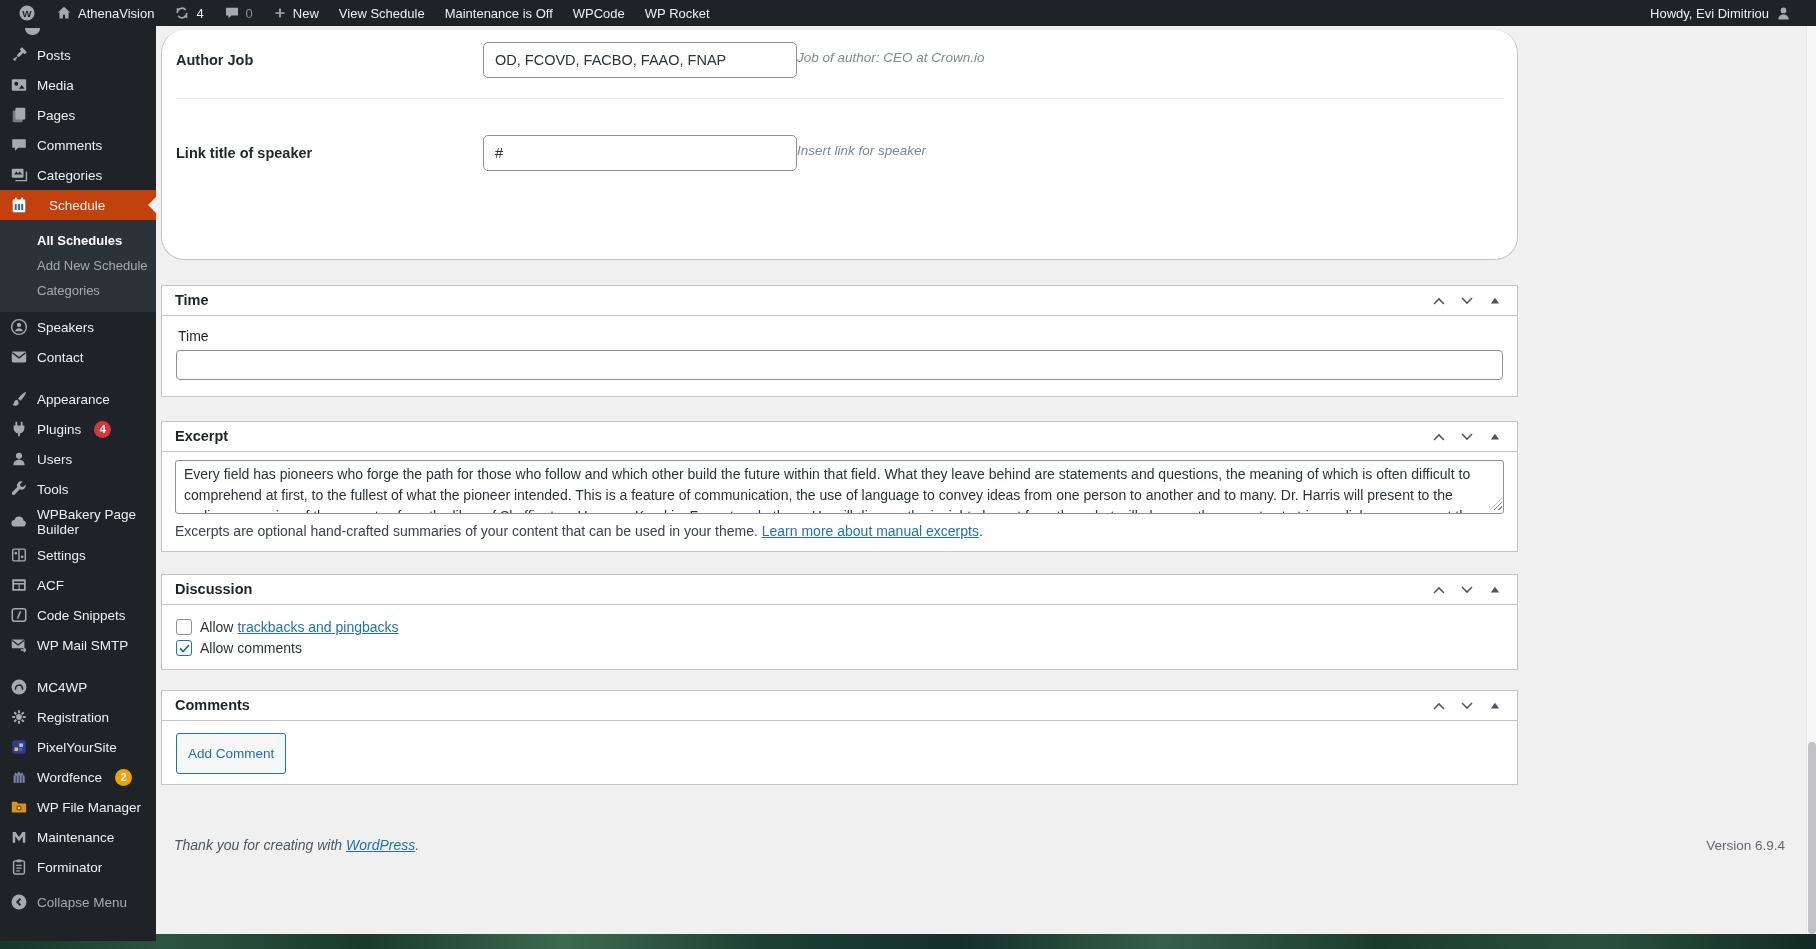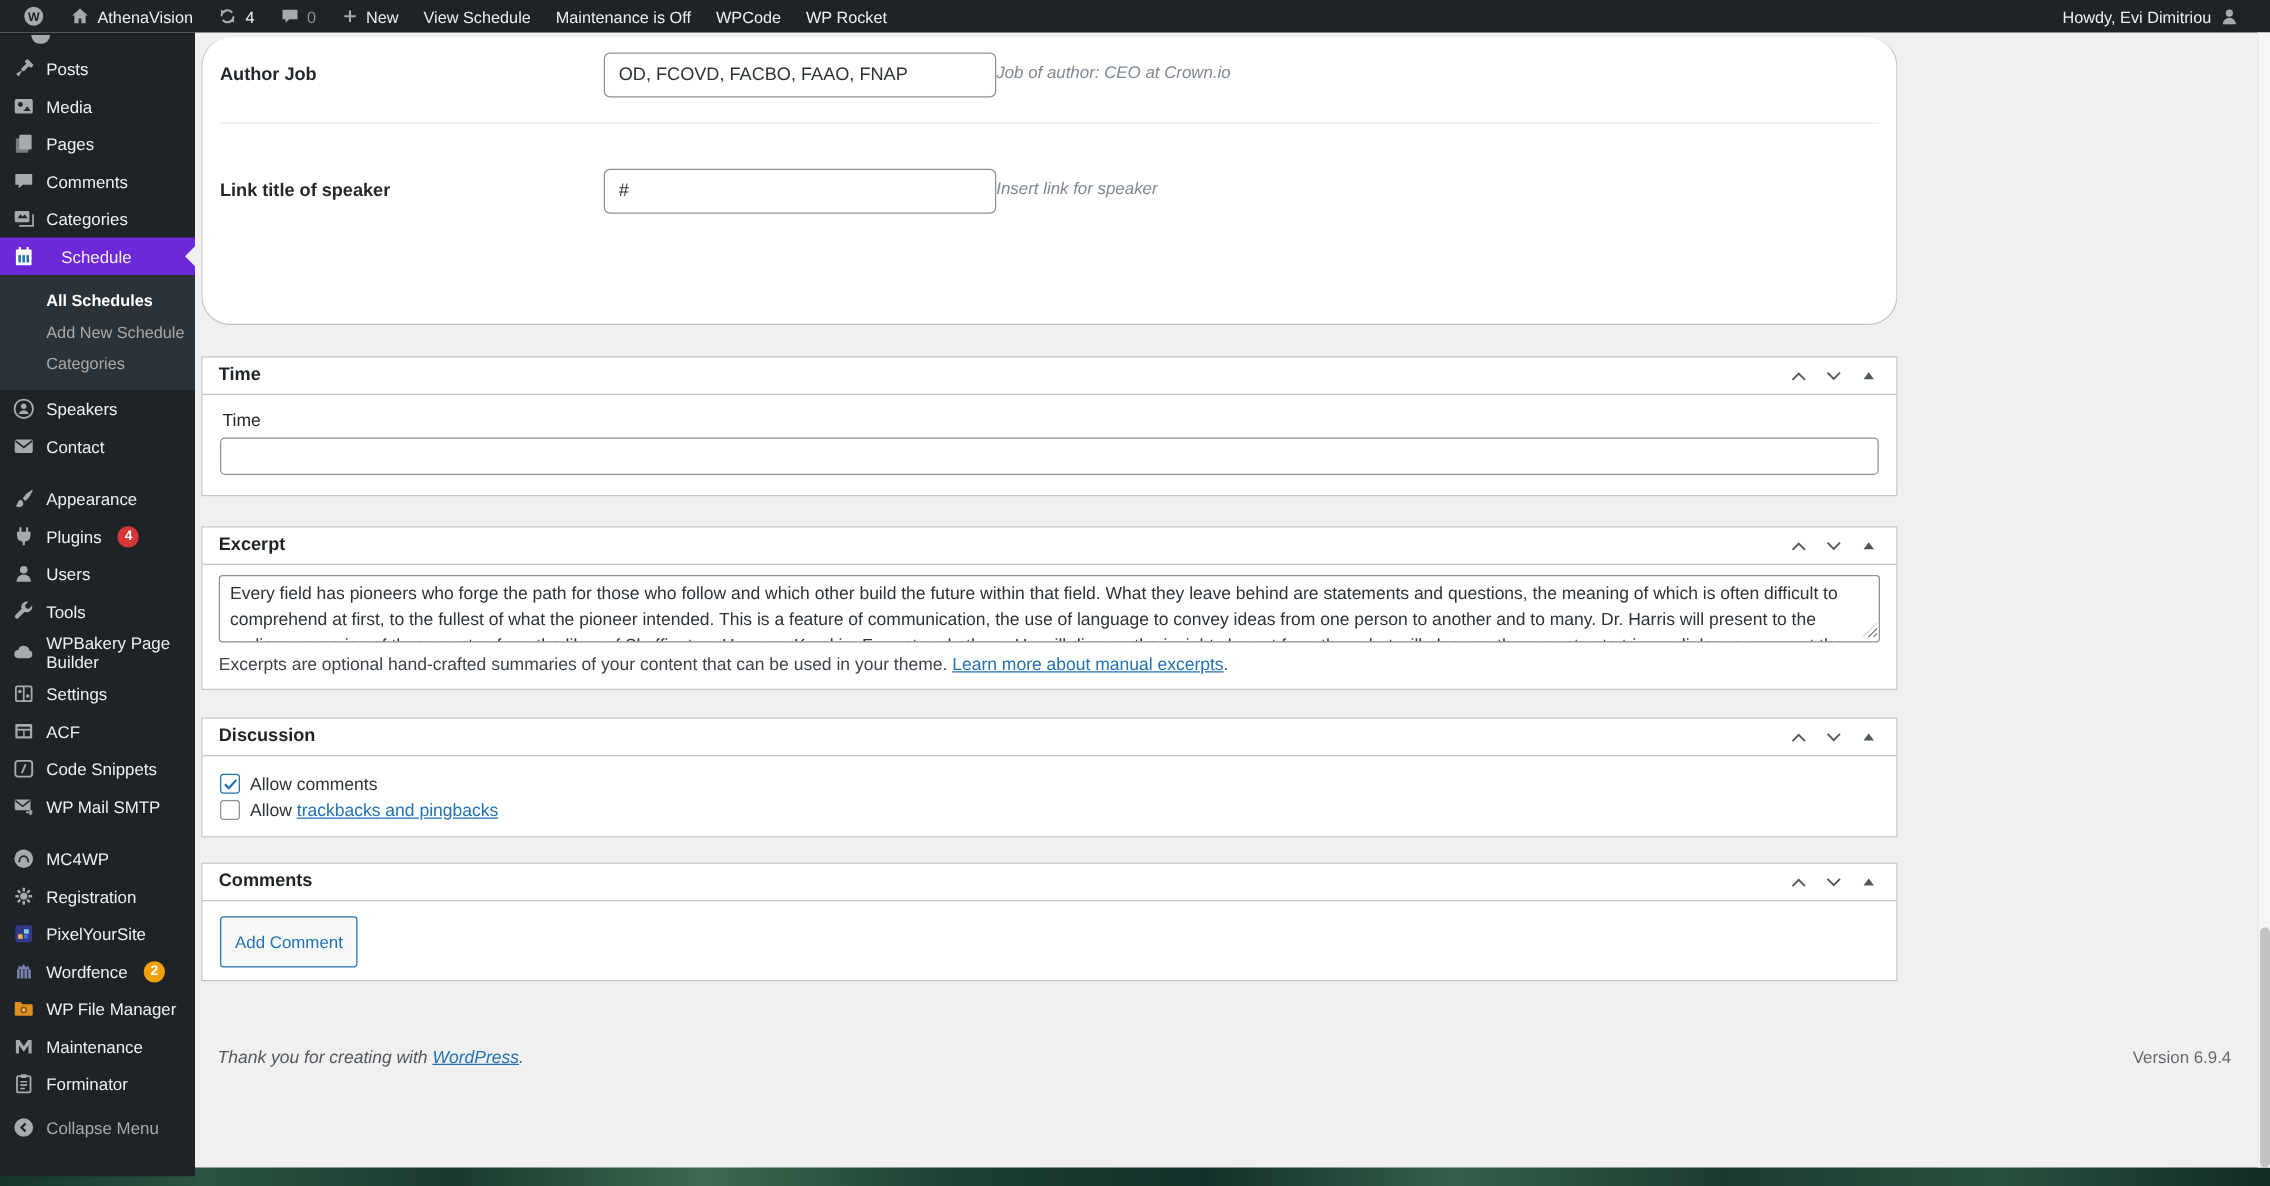--- a/index.html
+++ b/index.html
@@ -19,21 +19,21 @@
 
   
   .sidebar { position:absolute; left:0; top:26px; width:156px; height:915px; background:#1d2327; z-index:40; }
   .crop-item { height:14px; position:relative; }
   .crop-item .halfdot { position:absolute; left:25px; top:2px; width:15px; height:7px;
     background:#a7aaad; border-radius:0 0 8px 8px; }
   .mi { position:relative; min-height:30px; display:flex; align-items:center; gap:9px;
     padding:3px 6px 3px 10px; color:#f0f0f1; font-size:13.5px; cursor:pointer; }
   .mi .ico { width:18px; min-width:18px; height:18px; display:flex; align-items:center; justify-content:center; color:#a7aaad; }
   .mi .ico svg { display:block; }
-  .mi.active { background:#6d28d9;gap:21px; }
+  .mi.active { background:#c2410c;gap:21px; }
   .mi.active .ico { color:#ffffff; }
   .mi.active::after { content:""; position:absolute; right:0; top:50%; margin-top:-8px;
     border:8px solid transparent; border-right-color:#f0f0f1; }
   .badge { margin-left:4px; min-width:17px; height:17px; padding:0 4px; border-radius:9px;
     font-size:11px; font-weight:bold; display:inline-flex; align-items:center; justify-content:center; color:#fff; }
   .badge-red { background:#d63638; }
   .badge-orange { background:#f0a009; }
   .submenu { background:#2c3338; padding:8px 0 9px; }
   .smi { height:25px; display:flex; align-items:center; padding-left:37px; font-size:13px; color:#a7aaad; cursor:pointer; }
   .smi.current { color:#ffffff; font-weight:bold; }
@@ -552,34 +552,34 @@
             </button>
           <button class="handle-btn">
               <svg width="10" height="7" viewBox="0 0 12 8">
                 <path d="M1 7.5L6 .8l5 6.7z" fill="currentColor"></path>
               </svg>
             </button>
         </div>
       </div>
       <div class="discussion-body">
         <div class="check-row">
-          <span class="checkbox checked">
-            <svg width="11" height="9" viewBox="0 0 12 10">
-                <path d="M1 5l3.4 3.4L11 1.2" stroke="#2271b1" stroke-width="2" fill="none"></path>
-              </svg>
-          </span>
-          <span>Allow comments</span>
-        </div>
-        <div class="check-row">
           <span class="checkbox"></span>
           <span class="trackback-label">
               <span>Allow</span>
             <a class="wp-link">trackbacks and pingbacks</a>
             </span>
         </div>
+        <div class="check-row">
+          <span class="checkbox checked">
+            <svg width="11" height="9" viewBox="0 0 12 10">
+                <path d="M1 5l3.4 3.4L11 1.2" stroke="#2271b1" stroke-width="2" fill="none"></path>
+              </svg>
+          </span>
+          <span>Allow comments</span>
+        </div>
       </div>
     </div>
 
     <div class="postbox comments-box">
       <div class="postbox-header">
         <h2>Comments</h2>
         <div class="handle-actions">
           <button class="handle-btn">
               <svg width="14" height="10" viewBox="0 0 16 12">
                 <path d="M2 9.5l6-6 6 6" fill="none" stroke="currentColor" stroke-width="1.8"></path>

